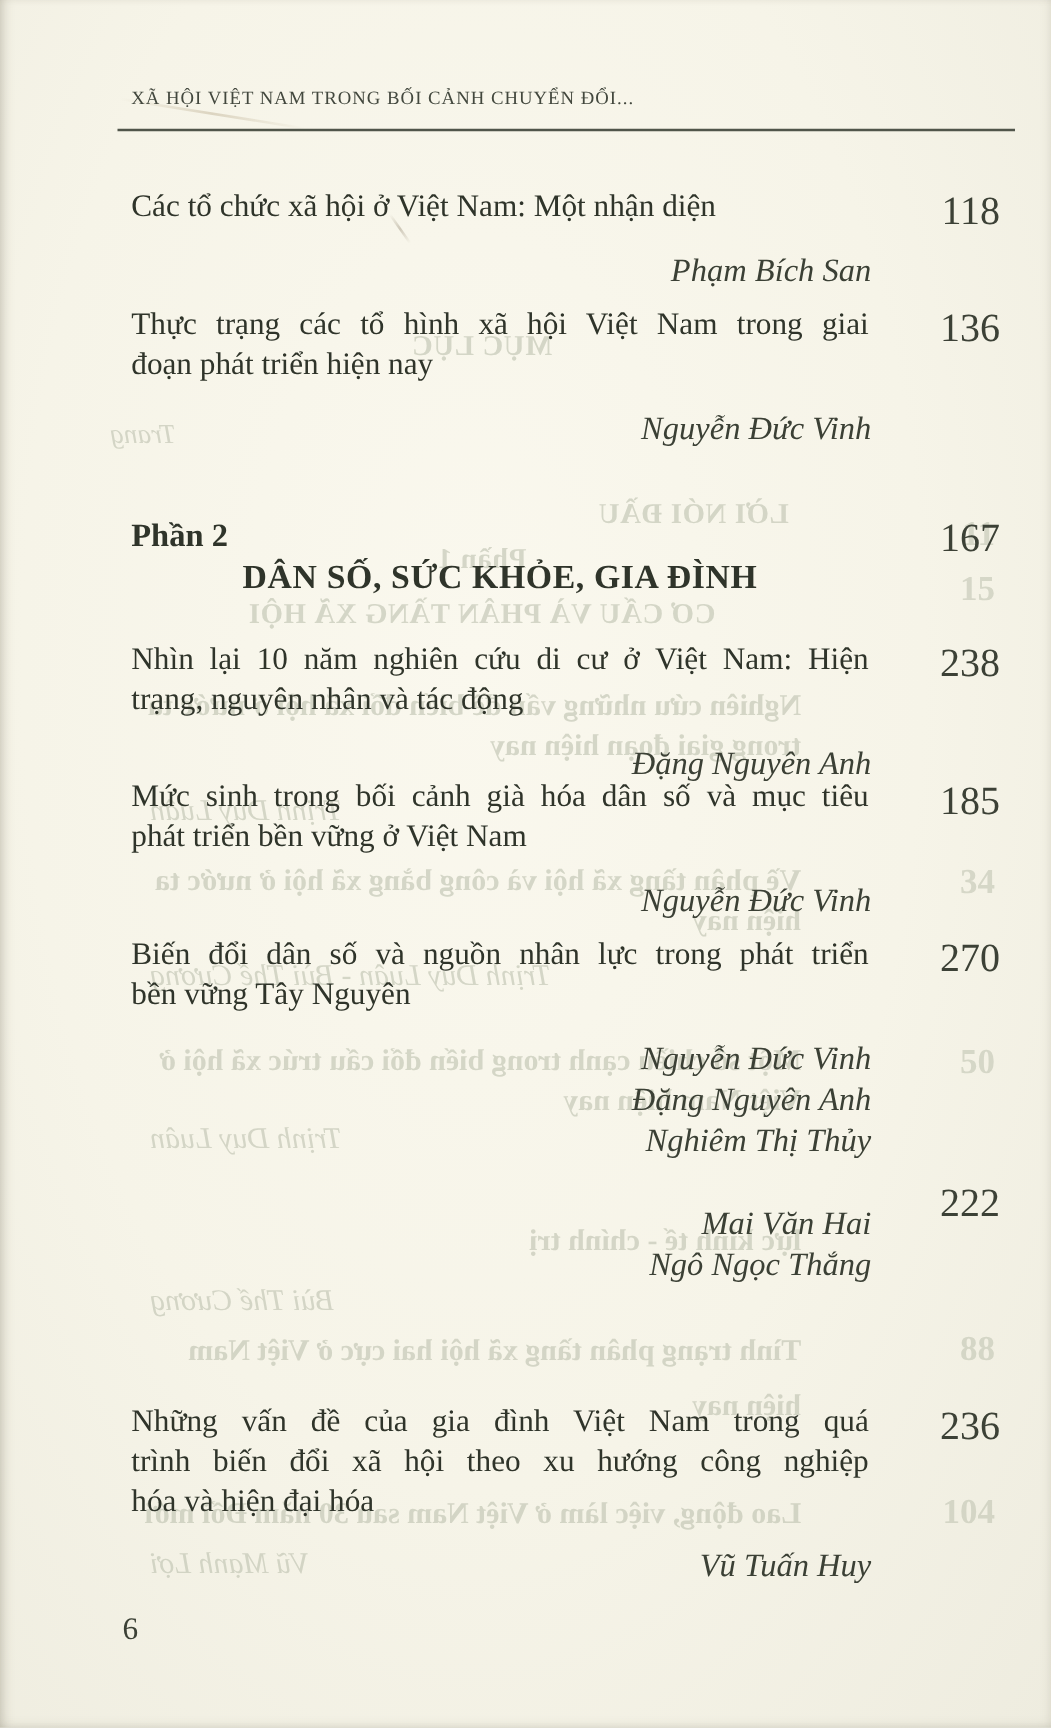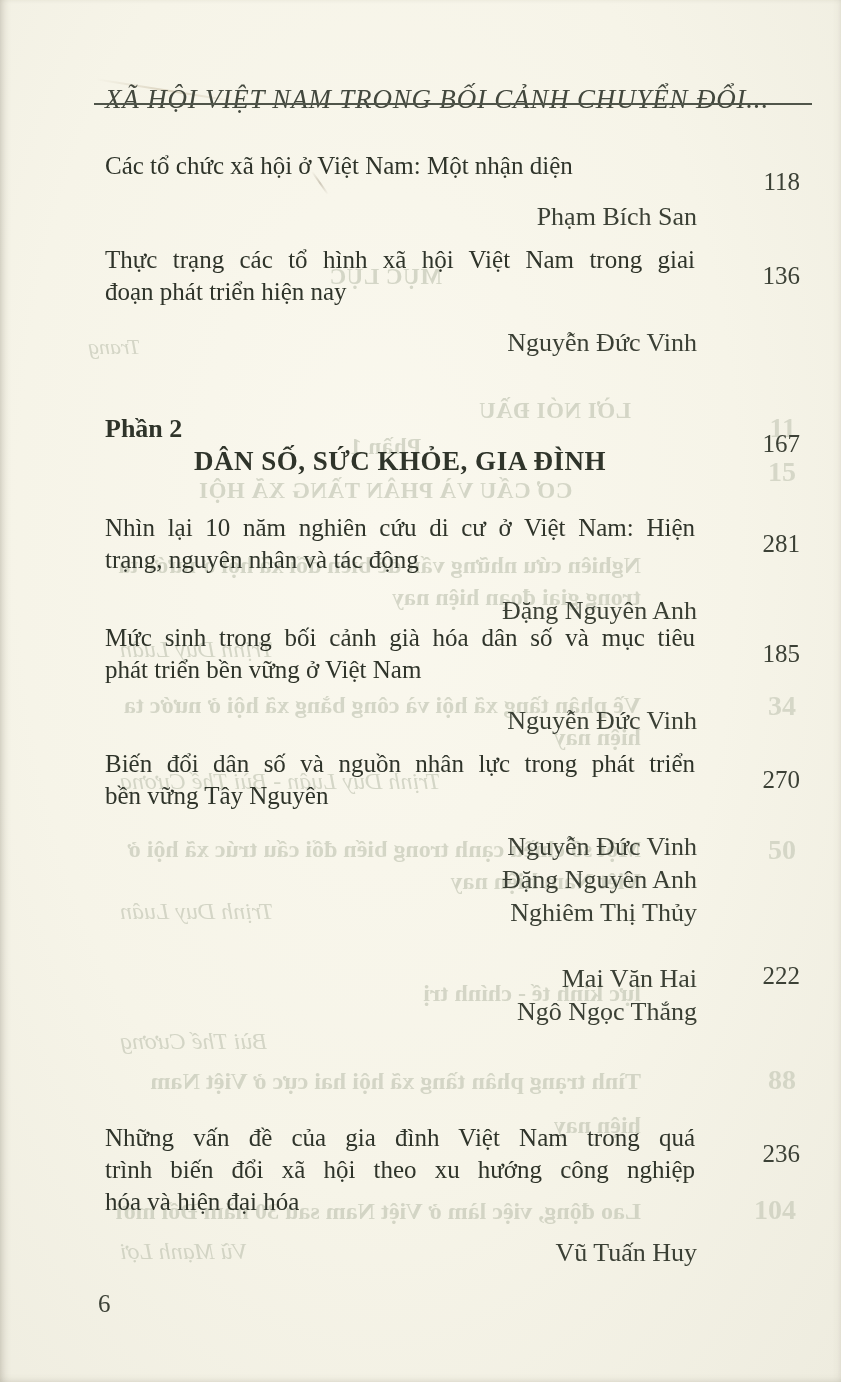--- a/index.html
+++ b/index.html
@@ -5,30 +5,30 @@
   html,body{margin:0;padding:0;background:#e6e4d8;}
   .page{
     position:relative;width:841px;height:1382px;overflow:hidden;
     background:radial-gradient(ellipse at 45% 38%, #faf8ee 0%, #f6f4e8 55%, #eeecdf 100%);
     box-shadow:inset 7px 0 9px -5px rgba(88,82,64,.28), inset -5px 0 10px -6px rgba(88,82,64,.16),
                inset 0 -6px 10px -6px rgba(88,82,64,.12);
     font-family:"Liberation Serif","DejaVu Serif",serif;
     color:#34382d;
   }
   
-  .running-header{position:absolute;left:105px;top:84px;font-size:27px;letter-spacing:.8px;color:#43483e;white-space:nowrap;font-style:italic;}
+  .running-header{position:absolute;left:105px;top:71px;font-size:15px;letter-spacing:.8px;color:#43483e;white-space:nowrap;}
   .header-rule{position:absolute;left:94px;top:103px;width:718px;height:2px;background:#50554a;}
   
   .item{position:absolute;left:105px;width:695px;}
-  .pagenum{position:absolute;right:0;top:18px;font-size:25px;color:#3c4136;}
+  .pagenum{position:absolute;right:0;top:0;font-size:32px;color:#3c4136;}
   .title{width:590px;font-weight:400;font-size:25px;line-height:32px;color:#2f342a;}
   .tline{text-align:justify;text-align-last:justify;}
   .tline.last{text-align:left;text-align-last:left;}
   .authors{margin-top:18px;width:592px;text-align:right;}
-  .author{font-weight:400;font-size:26px;line-height:33px;color:#3b4035;}
+  .author{font-style:italic;font-weight:400;font-size:26px;line-height:33px;color:#3b4035;}
   .section .part{width:590px;font-weight:700;font-size:26px;line-height:33px;color:#2f342a;}
   .section .headline{width:590px;text-align:center;font-weight:700;font-size:27px;line-height:33px;letter-spacing:.5px;color:#2f342a;}
   
   .folio{position:absolute;left:98px;top:1290px;font-size:25px;color:#3c4136;}
   
   .bleed{position:absolute;inset:0;transform:scaleX(-1);color:#bdc1af;opacity:.6;filter:blur(.6px);pointer-events:none;}
   .bl{position:absolute;white-space:nowrap;font-weight:700;font-size:24px;}
   .bl.heading-center{left:140px;width:631px;text-align:center;font-size:23px;letter-spacing:.5px;}
   .bl.heading-left{left:210px;font-size:23px;letter-spacing:.5px;}
   .bl.title-left{left:200px;}
@@ -99,21 +99,21 @@
         <div class="authors">
           <div class="author">Nguyễn Đức Vinh</div>
         </div>
       </div>
       <div class="item section" style="top: 412px;">
         <div class="pagenum">167</div>
         <div class="part">Phần 2</div>
         <div class="headline">DÂN SỐ, SỨC KHỎE, GIA ĐÌNH</div>
       </div>
       <div class="item" style="top: 512px;">
-        <div class="pagenum">281</div>
+        <div class="pagenum">238</div>
         <div class="title">
           <div class="tline">Nhìn lại 10 năm nghiên cứu di cư ở Việt Nam: Hiện</div>
           <div class="tline last">trạng, nguyên nhân và tác động</div>
         </div>
         <div class="authors">
           <div class="author">Đặng Nguyên Anh</div>
         </div>
       </div>
       <div class="item" style="top: 622px;">
         <div class="pagenum">185</div>

